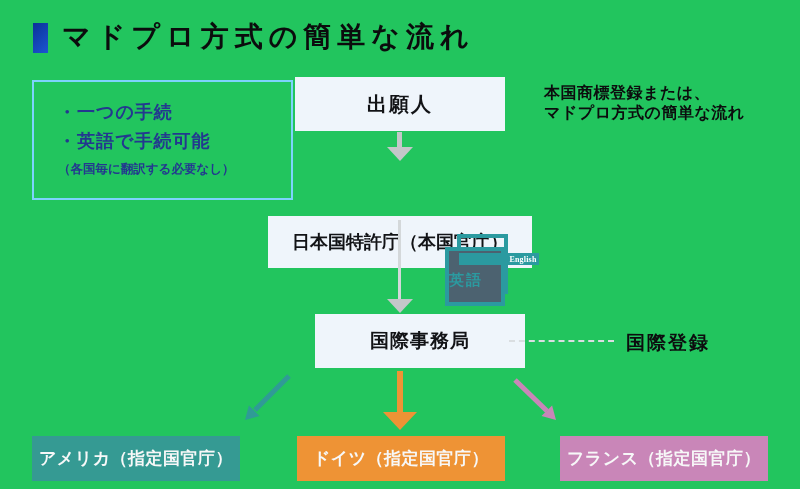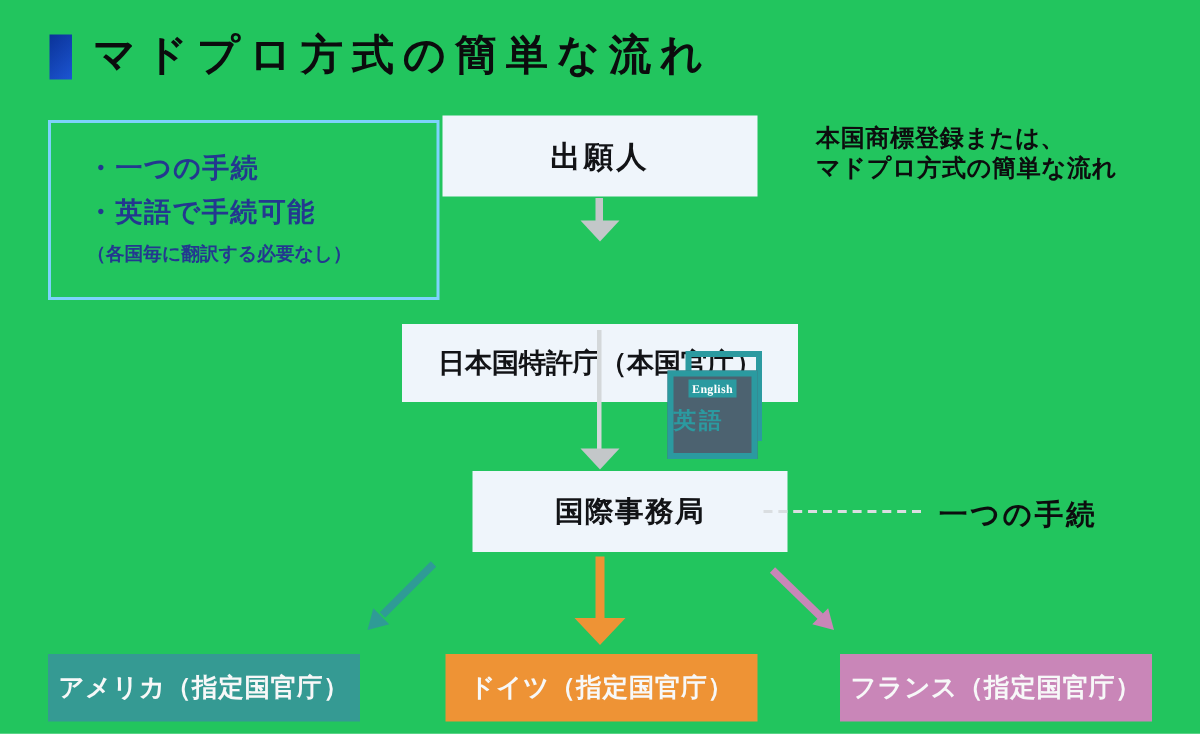--- a/index.html
+++ b/index.html
@@ -64,21 +64,21 @@
   .arrow2-head{left:387px;top:299px;width:0;height:0;
     border-left:13px solid transparent;border-right:13px solid transparent;
     border-top:14px solid #c3c7c9;}
 
   
   .doc-icon{left:445px;top:234px;width:66px;height:76px;}
   .doc-back{position:absolute;left:12px;top:0;width:43px;height:52px;border:4px solid #2b9aa0;}
   .doc-front{position:absolute;left:0;top:13px;width:52px;height:51px;border:4px solid #2b9aa0;background:#4c6270;}
   .doc-tab{position:absolute;left:10px;top:2px;width:32px;height:12px;background:#2b9aa0;
     color:#ffffff;font-size:8px;font-weight:bold;
-    display:flex;align-items:center;justify-content:center;letter-spacing:0.2px;}
+    display:flex;align-items:center;justify-content:center;letter-spacing:0.2px;padding-left:48px;}
   .doc-label{position:absolute;left:0;top:20px;width:52px;text-align:left;
     color:#2b9aa0;font-size:15px;font-weight:bold;letter-spacing:2px;}
 
   
   .dashed-connector{left:509px;top:340px;width:105px;height:0;border-top:2px dashed #dadee1;}
   .intl-reg-label{left:626px;top:330px;font-size:19px;font-weight:bold;color:#0c0d0e;letter-spacing:2px;white-space:nowrap;}
 
   
   .orange-shaft{left:397px;top:371px;width:6px;height:43px;background:#ee9335;}
   .orange-head{left:383px;top:412px;width:0;height:0;
@@ -130,21 +130,21 @@
     <div class="doc-back"></div>
     <div class="doc-front">
       <div class="doc-tab">English</div>
       <div class="doc-label">英語</div>
     </div>
   </div>
 
   <div class="abs flow-box box-ib">国際事務局</div>
 
   <div class="abs dashed-connector"></div>
-  <div class="abs intl-reg-label">一つの手続</div>
+  <div class="abs intl-reg-label">国際登録</div>
 
   <svg class="abs svg-arrow teal-arrow" viewBox="0 0 60 56" xmlns="http://www.w3.org/2000/svg">
     <line x1="54" y1="8" x2="20" y2="42" stroke="#2f9b96" stroke-width="5"></line>
     <polygon points="10,52 24.5,48.1 13.9,37.5" fill="#2f9b96"></polygon>
   </svg>
 
   <div class="abs orange-shaft"></div>
   <div class="abs orange-head"></div>
 
   <svg class="abs svg-arrow pink-arrow" viewBox="0 0 60 56" xmlns="http://www.w3.org/2000/svg">

